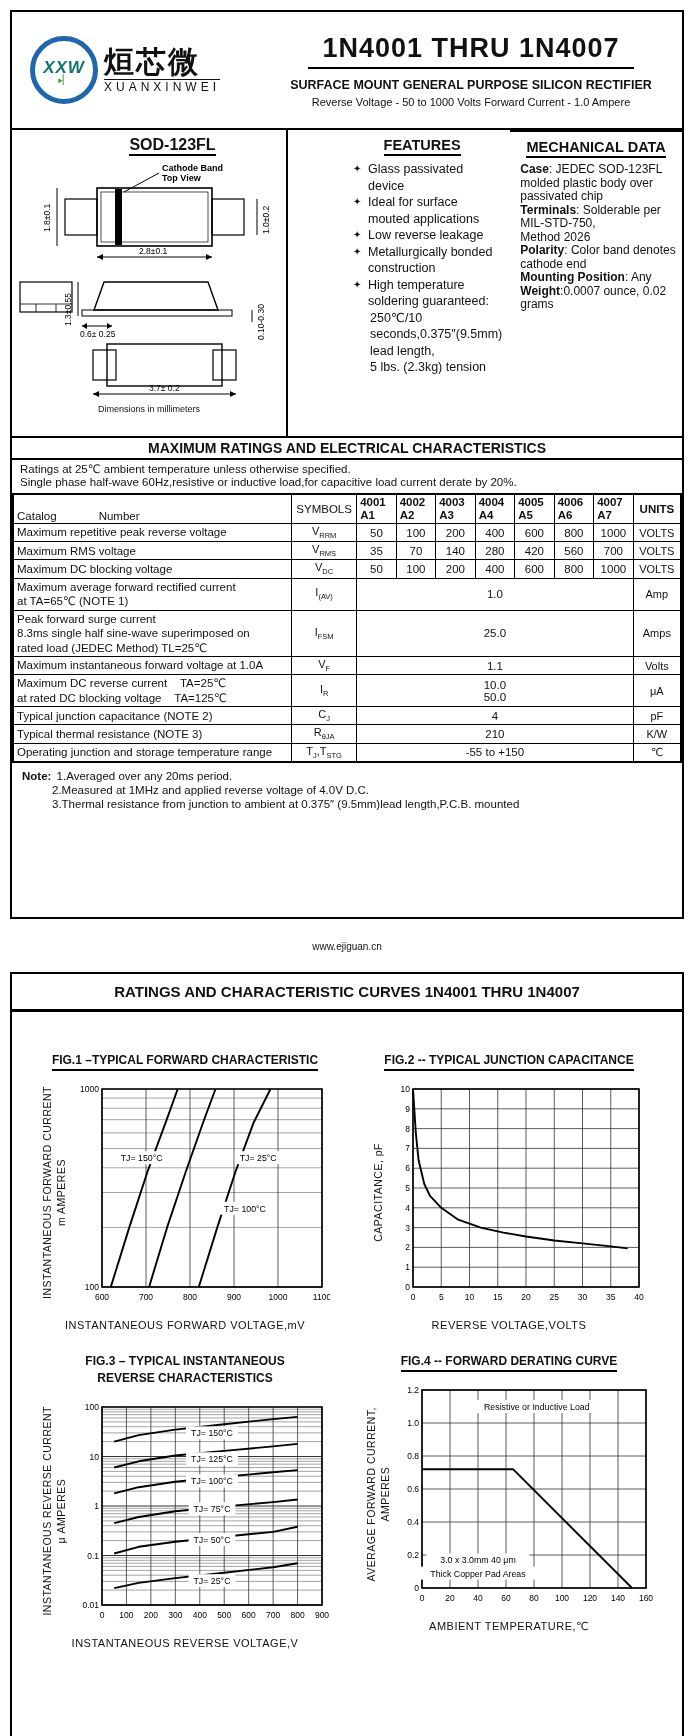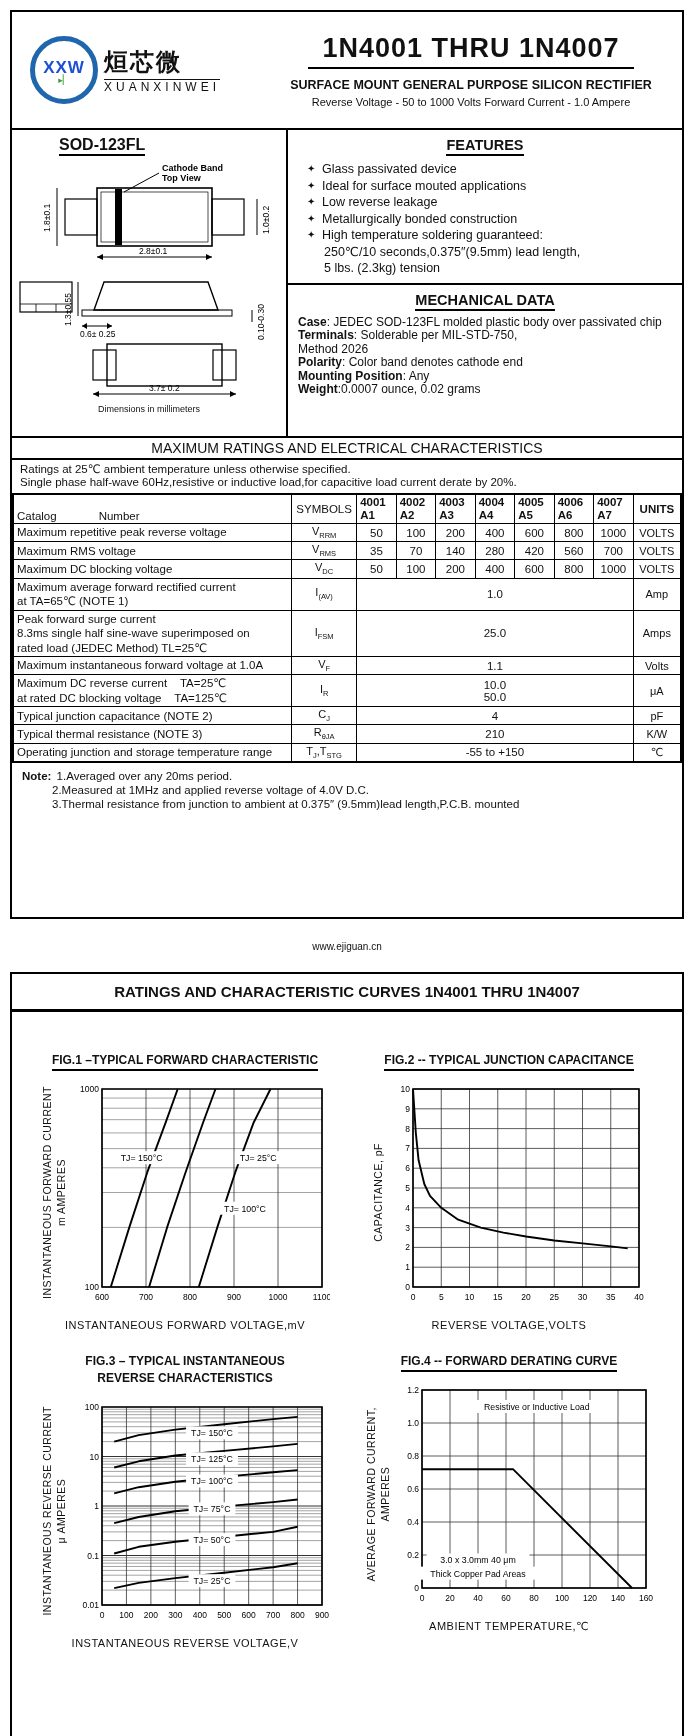--- a/index.html
+++ b/index.html
@@ -3,46 +3,46 @@
 <meta charset="utf-8">
 <style>
   html,body{margin:0;padding:0;background:#fff;color:#111;
     font-family:"Liberation Sans","DejaVu Sans",sans-serif;}
   body{width:694px;}
   .page{margin:10px 10px 0 10px;border:2px solid #000;background:#fff;}
   
   .hdr{display:flex;align-items:center;min-height:116px;}
   .logo{width:258px;display:flex;align-items:center;padding-left:18px;box-sizing:border-box;}
   .logo-circle{width:58px;height:58px;border-radius:50%;border:5px solid #1f66ad;display:flex;flex-direction:column;align-items:center;justify-content:center;flex:0 0 auto;}
-  .logo-xxw{font-weight:bold;color:#1d4ed8;font-size:17px;letter-spacing:1px;text-align:right;}
+  .logo-xxw{font-weight:bold;font-style:italic;color:#0f766e;font-size:17px;letter-spacing:1px;text-align:right;}
   .logo-diode{font-size:9px;color:#3a9d3a;line-height:5px;}
   .logo-names{margin-left:6px;}
-  .logo-cn{font-size:24px;font-weight:bold;letter-spacing:2px;line-height:32px;}
+  .logo-cn{font-size:30px;font-weight:bold;letter-spacing:2px;line-height:32px;}
   .logo-en{font-size:12px;letter-spacing:4px;border-top:1px solid #111;margin-top:1px;}
   .titleblk{flex:1;text-align:center;padding-right:10px;}
   .part{font-size:27px;font-weight:bold;display:inline-block;border-bottom:2px solid #000;padding:0 14px 3px 14px;letter-spacing:1px;}
   .sub1{font-size:12.5px;font-weight:bold;margin-top:9px;}
   .sub2{font-size:11px;margin-top:4px;}
   
   .cols{display:flex;border-top:2px solid #000;}
   .leftcol{width:276px;border-right:2px solid #000;box-sizing:border-box;display:flex;flex-direction:column;}
-  .pkgname{font-size:16px;font-weight:bold;margin-top:6px;padding-left:47px;}
+  .pkgname{text-align:center;font-size:16px;font-weight:bold;margin-top:6px;padding-left:47px;}
   .u{border-bottom:2px solid #000;padding-bottom:1px;}
   .dimcap{text-align:center;font-size:9px;margin:2px 0 22px 0;}
-  .rightcol{flex:1;display:flex;flex-direction:column;}
+  .rightcol{flex:1;display:flex;flex-direction:row;margin-left:46px;}
   .secttitle{text-align:center;font-size:14.5px;font-weight:bold;margin:7px 0 8px 0;}
   .feat{min-height:150px;}
   .feat ul{list-style:none;margin:2px 0 0 0;padding:0 8px 6px 34px;}
   .feat li{font-size:12.5px;line-height:16.5px;position:relative;}
   .blt{position:absolute;left:-15px;top:0;font-size:10px;}
   .feat .subln{margin-left:2px;}
   .mech{border-top:2px solid #000;padding-bottom:4px;}
   .mechlines{font-size:12px;line-height:13.5px;padding:0 6px 0 10px;}
   
-  .banner{border-top:2px solid #000;border-bottom:2px solid #000;text-align:center;font-weight:normal;font-size:14px;padding:2px 0;}
+  .banner{border-top:2px solid #000;border-bottom:2px solid #000;text-align:center;font-weight:bold;font-size:14px;padding:2px 0;}
   .conds{font-size:11.5px;line-height:13px;padding:3px 6px 4px 8px;}
   table.rtable{border-collapse:collapse;width:100%;border:2px solid #000;}
   .rtable td,.rtable th{border:1px solid #000;font-size:11.5px;padding:1px 3px;vertical-align:middle;}
   .rtable .lbl{text-align:left;line-height:14.5px;}
   .rtable .sym{text-align:center;font-size:11px;}
   .rtable .sym sub{font-size:7.5px;}
   .rtable .val{text-align:center;}
   .rtable .unit{text-align:center;font-size:11px;}
   .cat{display:flex;gap:42px;align-items:flex-end;height:100%;font-weight:normal;font-size:11.5px;padding-top:14px;}
   .symhead{font-size:9px;text-align:center;font-weight:normal;}

